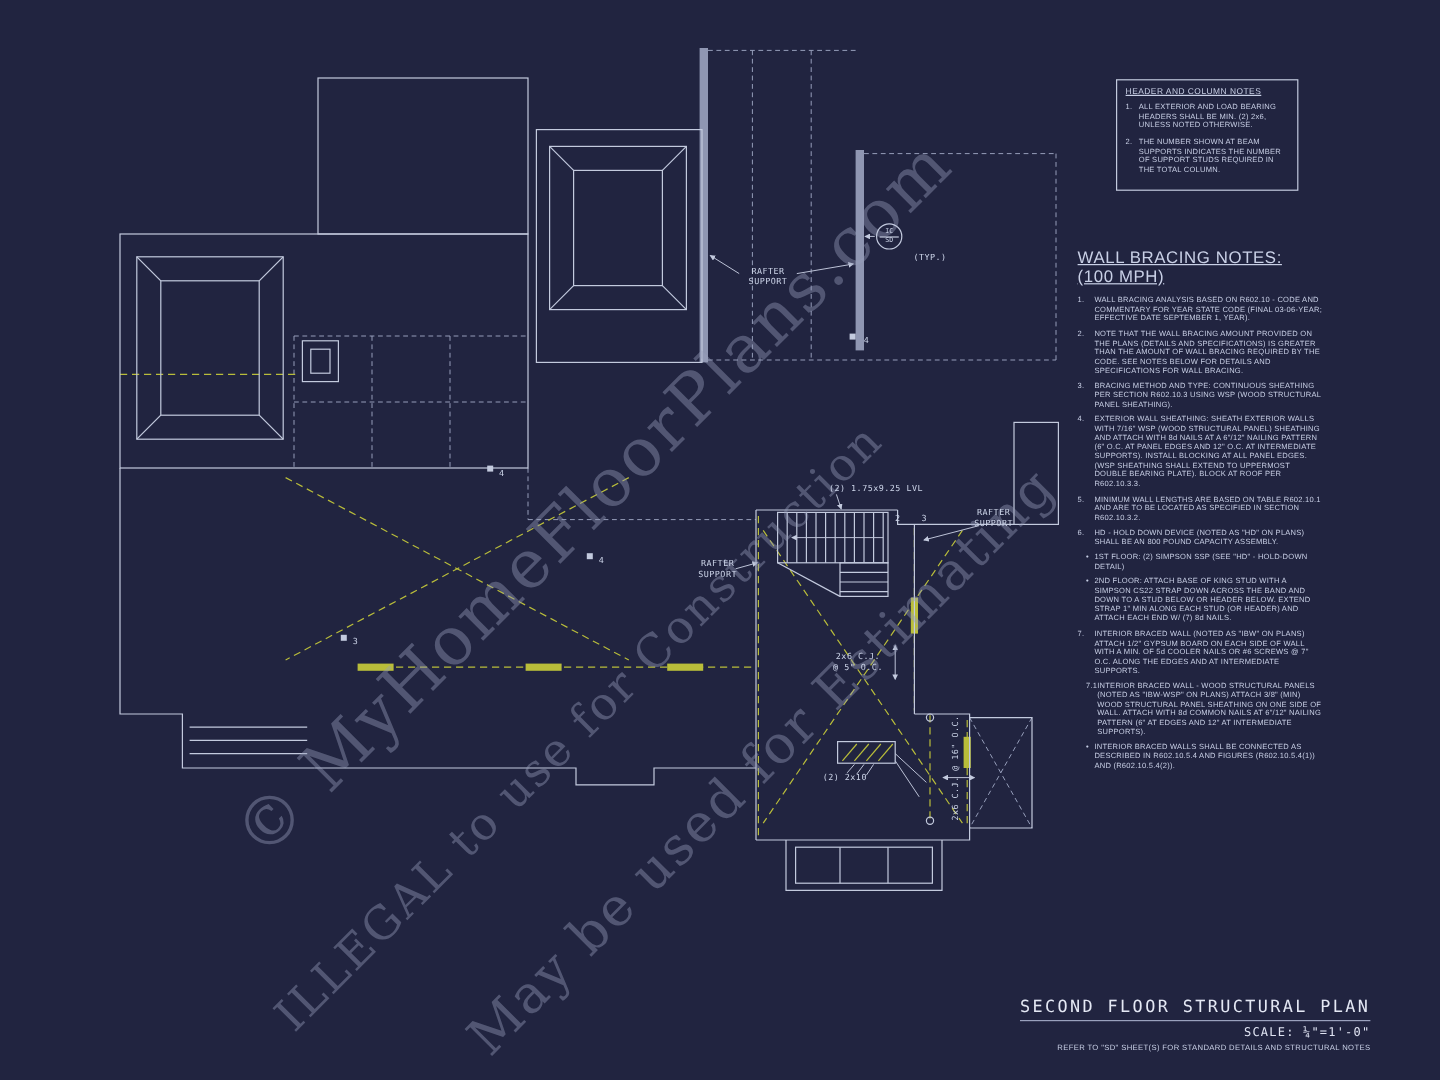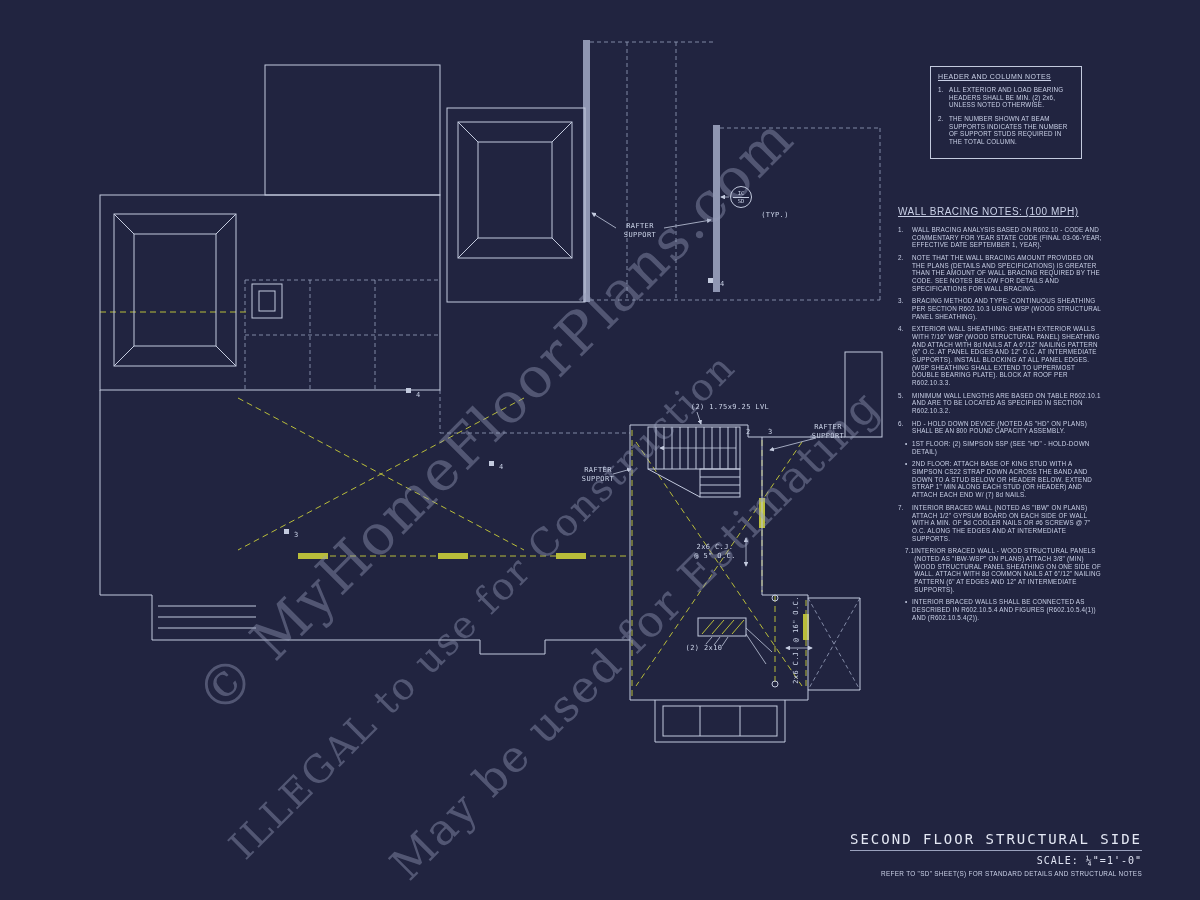--- a/index.html
+++ b/index.html
@@ -27,21 +27,21 @@
 
   
   .header-notes{position:absolute;left:930px;top:66px;width:152px;border:1px solid #c3cade;
       padding:6px 7px;box-sizing:border-box;color:#c9d0e6;}
   .hn-title{font-size:7px;letter-spacing:.4px;text-decoration:underline;margin-bottom:6px;}
   .hn-item{display:flex;font-size:6.3px;line-height:1.22;margin-bottom:6px;letter-spacing:.2px;}
   .hn-item .num{flex:0 0 11px;}
   .hn-item .txt{flex:1;}
 
   .bracing-notes{position:absolute;left:898px;top:206px;width:204px;color:#c9d0e6;}
-  .bn-title{font-size:10px;letter-spacing:.5px;text-decoration:underline;margin-bottom:9px;}
+  .bn-title{font-size:14px;letter-spacing:.5px;text-decoration:underline;margin-bottom:9px;}
   .bn-item{display:flex;font-size:6.3px;line-height:1.22;margin-bottom:5px;letter-spacing:.2px;}
   .bn-item .num{flex:0 0 14px;}
   .bn-item .txt{flex:1;}
   .bn-item.indent{padding-left:7px;}
   .bn-item.indent .num{flex:0 0 7px;}
 
   
   .title-block{position:absolute;right:58px;top:830px;text-align:right;color:#dfe3f2;}
   .sheet-title{display:inline-block;font:14px "DejaVu Sans Mono",monospace;letter-spacing:2px;
       color:#e4e8f4;border-bottom:1px solid #9aa1bd;padding-bottom:3px;margin-bottom:4px;}
@@ -290,19 +290,19 @@
       <span class="txt">INTERIOR BRACED WALL - WOOD STRUCTURAL PANELS (NOTED AS "IBW-WSP" ON PLANS) ATTACH 3/8" (MIN) WOOD STRUCTURAL PANEL SHEATHING ON ONE SIDE OF WALL. ATTACH WITH 8d COMMON NAILS AT 6"/12" NAILING PATTERN (6" AT EDGES AND 12" AT INTERMEDIATE SUPPORTS).</span>
     </div>
     <div class="bn-item indent">
       <span class="num">•</span>
       <span class="txt">INTERIOR BRACED WALLS SHALL BE CONNECTED AS DESCRIBED IN R602.10.5.4 AND FIGURES (R602.10.5.4(1)) AND (R602.10.5.4(2)).</span>
     </div>
   </div>
 
   <div class="title-block">
     <div>
-      <span class="sheet-title">SECOND FLOOR STRUCTURAL SIDE</span>
+      <span class="sheet-title">SECOND FLOOR STRUCTURAL PLAN</span>
     </div>
     <div class="sheet-scale">SCALE: ¼"=1'-0"</div>
     <div class="sheet-note">REFER TO "SD" SHEET(S) FOR STANDARD DETAILS AND STRUCTURAL NOTES</div>
   </div>
 
 </div>
 
 </body></html>

